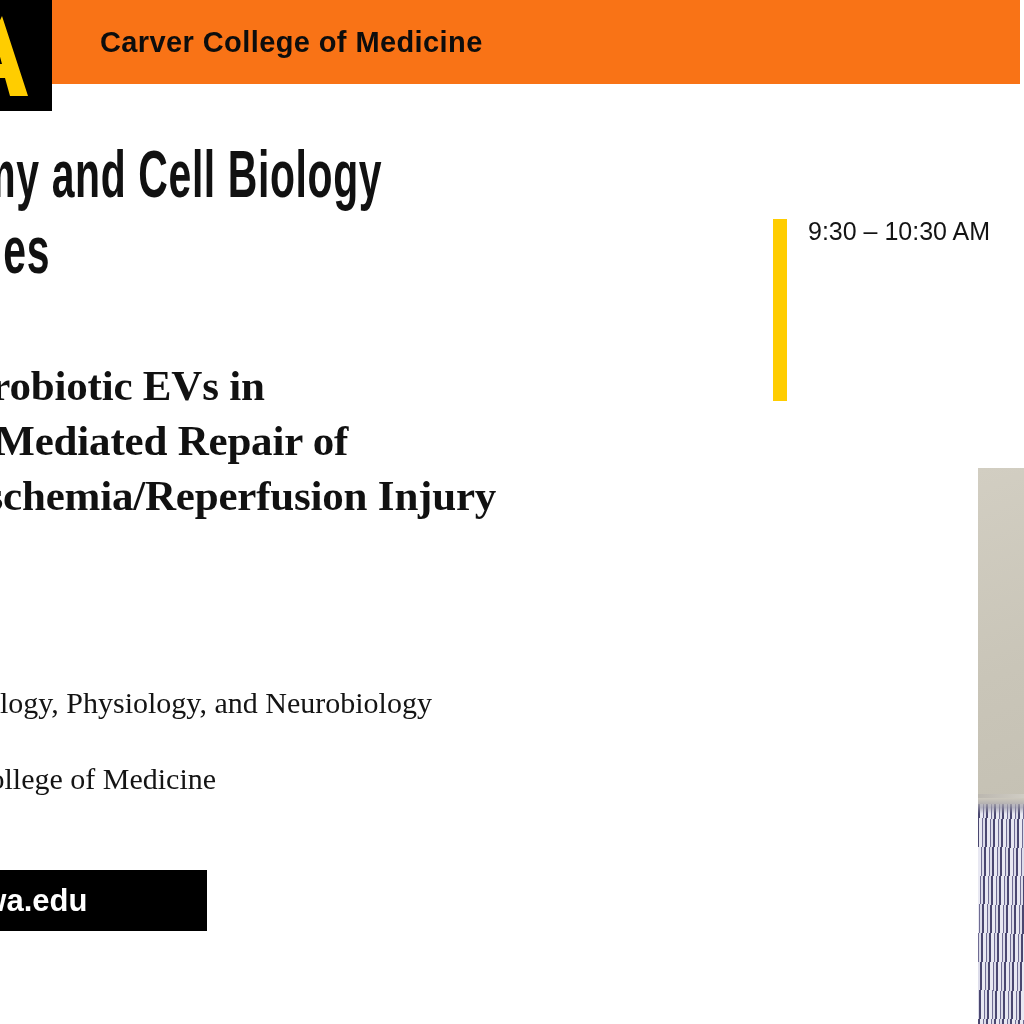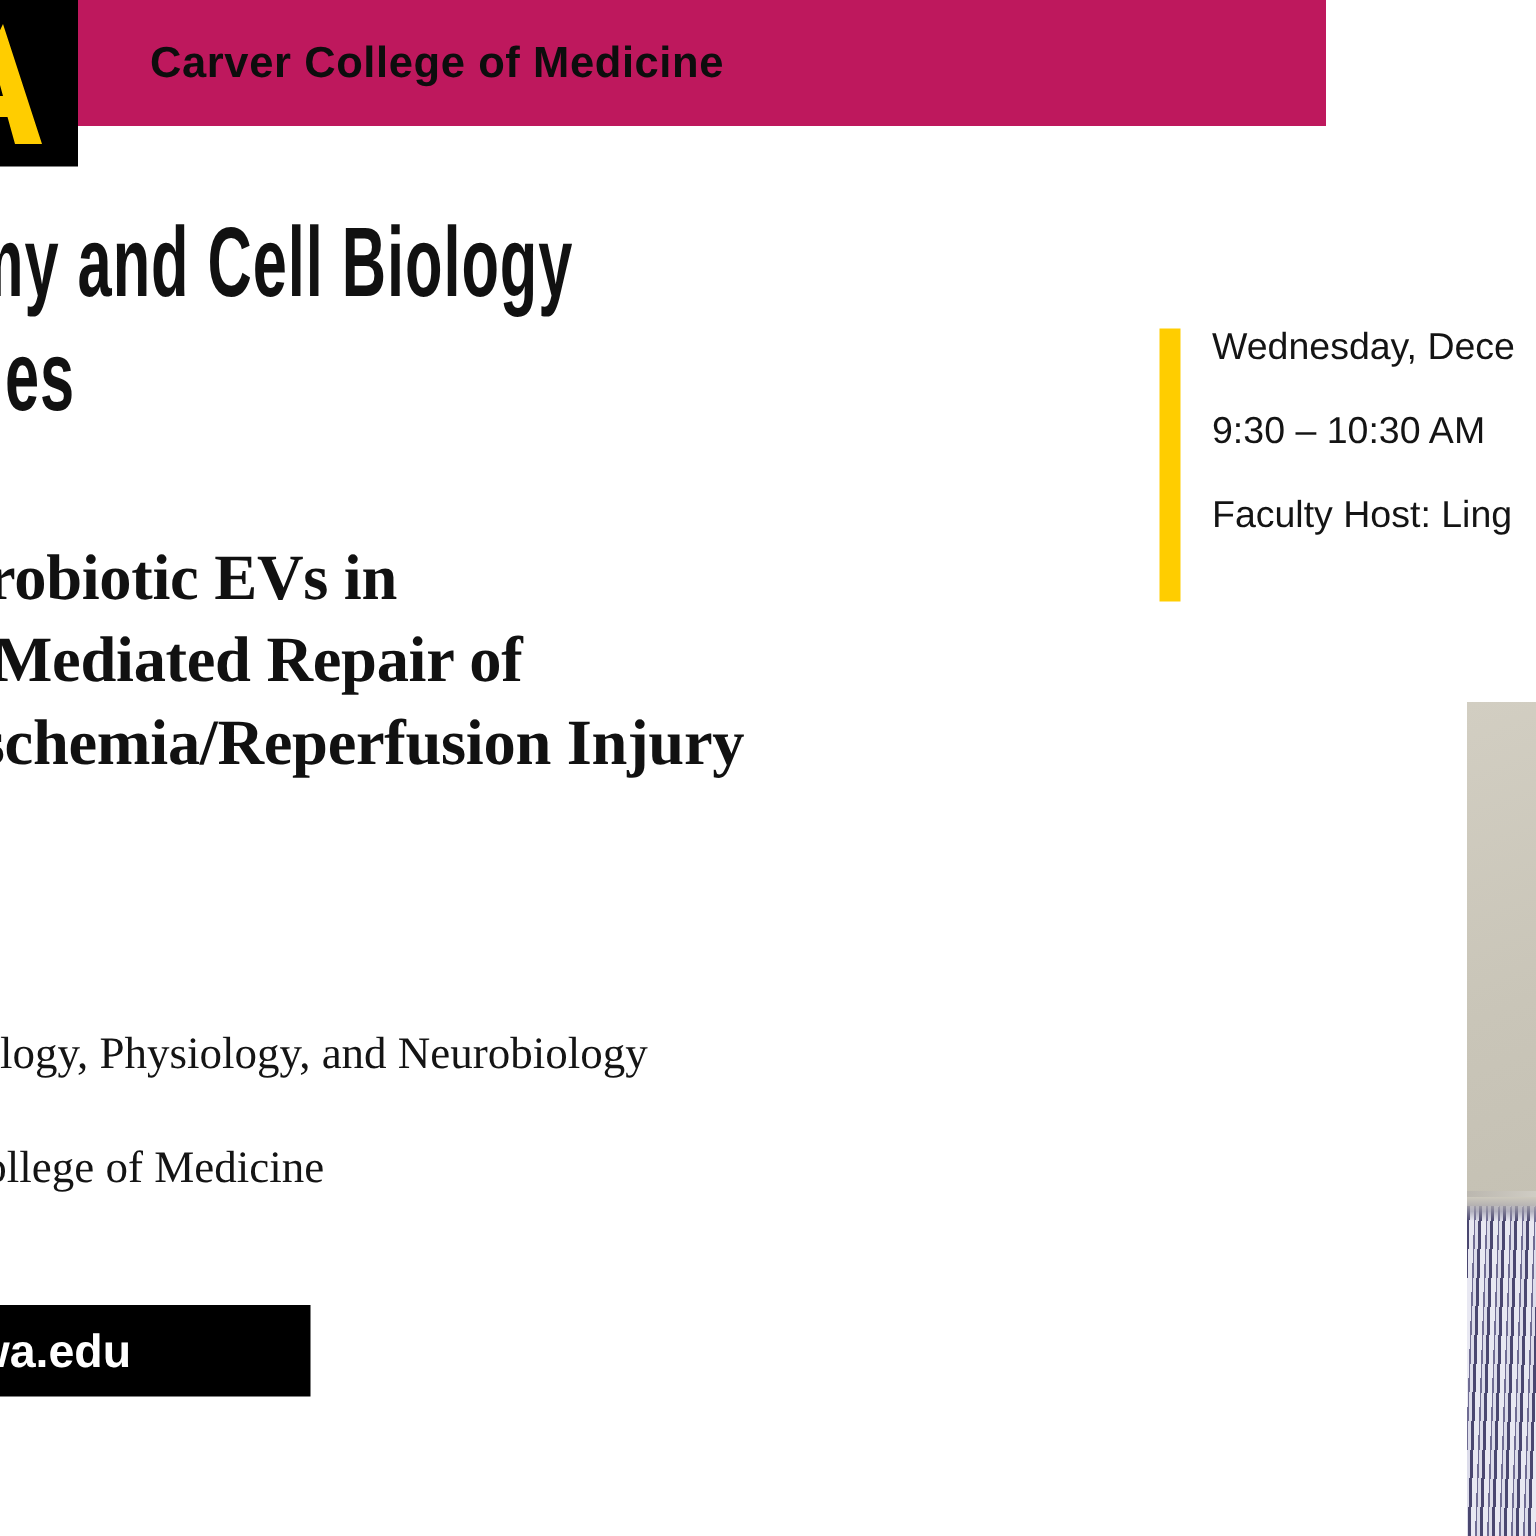--- a/index.html
+++ b/index.html
@@ -23,23 +23,23 @@
     height: 1024px;
     background: #ffffff;
     overflow: hidden;
   }
 
   
   .header-band {
     position: absolute;
     left: 0;
     top: 0;
-    width: 884px;
+    width: 1020px;
     height: 84px;
-    background: #be185d;
+    background: #f97316;
   }
   .header-title {
     position: absolute;
     left: 100px;
     top: 0;
     height: 84px;
     line-height: 84px;
     font-family: "Liberation Sans", sans-serif;
     font-weight: bold;
     font-size: 29px;
@@ -282,23 +282,21 @@
     <div class="speaker-inst">Cincinnati College of Medicine</div>
   </div>
 
   <div class="url-banner">
     <div class="url-text">e.uiowa.edu</div>
   </div>
 
   <div class="info-panel">
     <div class="info-accent-bar"></div>
     <div class="info-lines">
-      <div class="info-line">Wednesday, Dece</div>
       <div class="info-line">9:30 – 10:30 AM</div>
-      <div class="info-line">Faculty Host: Ling</div>
     </div>
   </div>
 
   <div class="speaker-photo">
     <div class="photo-bg"></div>
     <div class="photo-collar-edge"></div>
     <div class="photo-shoulder"></div>
     <div class="photo-shoulder-top"></div>
   </div>
 

